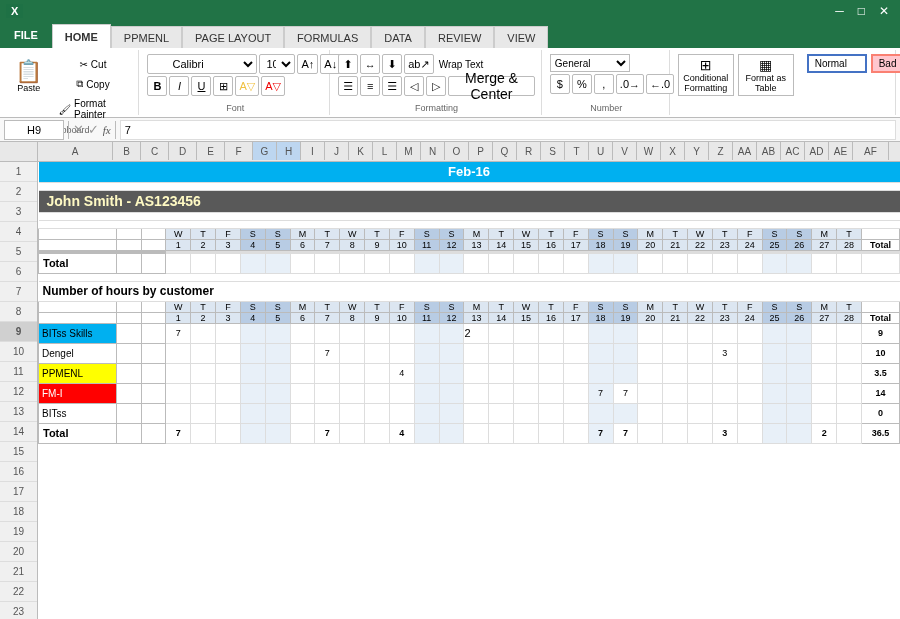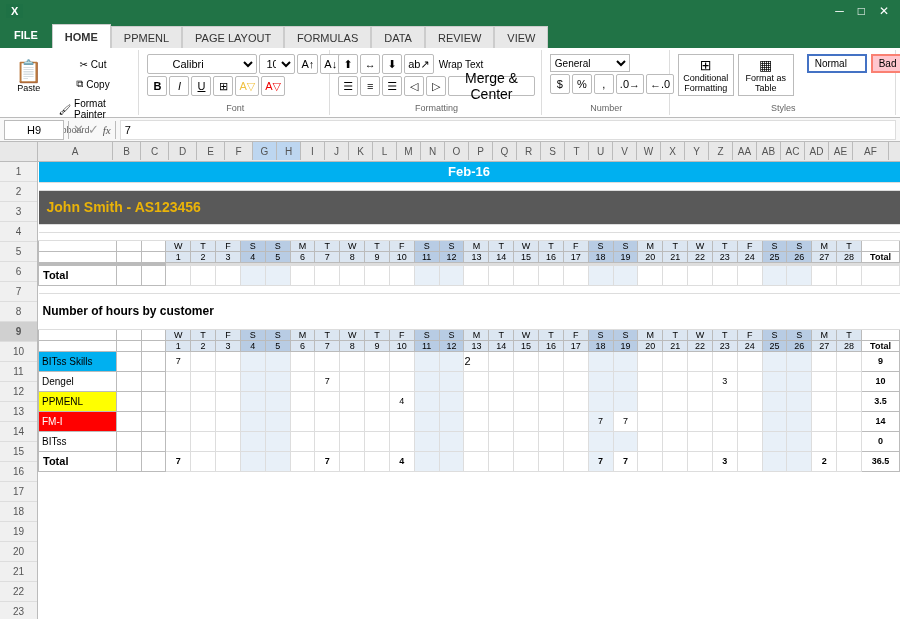--- a/index.html
+++ b/index.html
@@ -307,21 +307,20 @@
 Table</div>
         </div>
       </div>
       <div style="display:flex;flex-direction:column;gap:4px;margin-left:9px;">
         <div style="display:flex;gap:4px;">
           <div class="style-normal">Normal</div>
           <div class="style-bad">Bad</div>
         </div>
       </div>
     </div>
-    <div class="ribbon-group-label">Styles</div>
   </div>
 </div>
 
 <div class="formula-bar">
   <input class="name-box" value="H9" style="">
   <div class="formula-divider"></div>
   <div class="formula-icons">
     <span style="cursor:pointer;color:#999;">✕</span>
     <span style="cursor:pointer;color:#999;">✓</span>
     <span style="cursor:pointer;font-size:11px;font-style:italic;font-family:serif;">fx</span>
@@ -437,21 +436,21 @@
       <tbody>
           <tr>
         <td colspan="32" style="background:#00b0f0;color:white;font-weight:bold;font-size:13px;text-align:center;border-bottom:1px solid #ddd;height:20px;padding:0 4px;">Feb-16</td>
       </tr>
 
       <tr>
         <td colspan="32" style="height:8px;border-bottom:1px solid #ddd;"></td>
       </tr>
 
       <tr>
-        <td colspan="32" style="background:#595959;color:#eab308;font-weight:bold;font-size:14px;padding:2px 8px;height:34px;border-bottom:1px solid #ddd;">John Smith -  AS123456</td>
+        <td colspan="32" style="background:#595959;color:#fef9c3;font-weight:bold;font-size:14px;padding:2px 8px;height:22px;border-bottom:1px solid #ddd;">John Smith -  AS123456</td>
       </tr>
 
       <tr>
         <td colspan="32" style="height:8px;border-bottom:1px solid #ddd;"></td>
       </tr>
 
 
       <tr>
         <td colspan="32" style="height:8px;border-bottom:1px solid #ddd;"></td>
       </tr>
@@ -665,21 +664,21 @@
         <td style="border:1px solid #ddd;"></td>
             <td style="border:1px solid #ddd;"></td>
         <td style="border:1px solid #ddd;"></td>
       </tr>
 
       <tr>
         <td colspan="32" style="height:8px;border-bottom:1px solid #ddd;"></td>
       </tr>
 
       <tr>
-        <td colspan="32" style="font-weight:bold;font-size:12px;padding:2px 4px;height:36px;border-bottom:1px solid #ddd;">Number of hours by customer</td>
+        <td colspan="32" style="font-weight:bold;font-size:12px;padding:2px 4px;height:20px;border-bottom:1px solid #ddd;">Number of hours by customer</td>
       </tr>
 
       <tr>
         <td style="border:1px solid #bbb;"></td>
         <td style="border:1px solid #bbb;"></td>
         <td style="border:1px solid #bbb;"></td>
         <td style="background:#dce6f1;text-align:center;font-size:9px;border:1px solid #bbb;">W</td>
         <td style="background:#dce6f1;text-align:center;font-size:9px;border:1px solid #bbb;">T</td>
         <td style="background:#dce6f1;text-align:center;font-size:9px;border:1px solid #bbb;">F</td>
         <td style="background:#b8cce4;text-align:center;font-size:9px;border:1px solid #bbb;">S</td>

